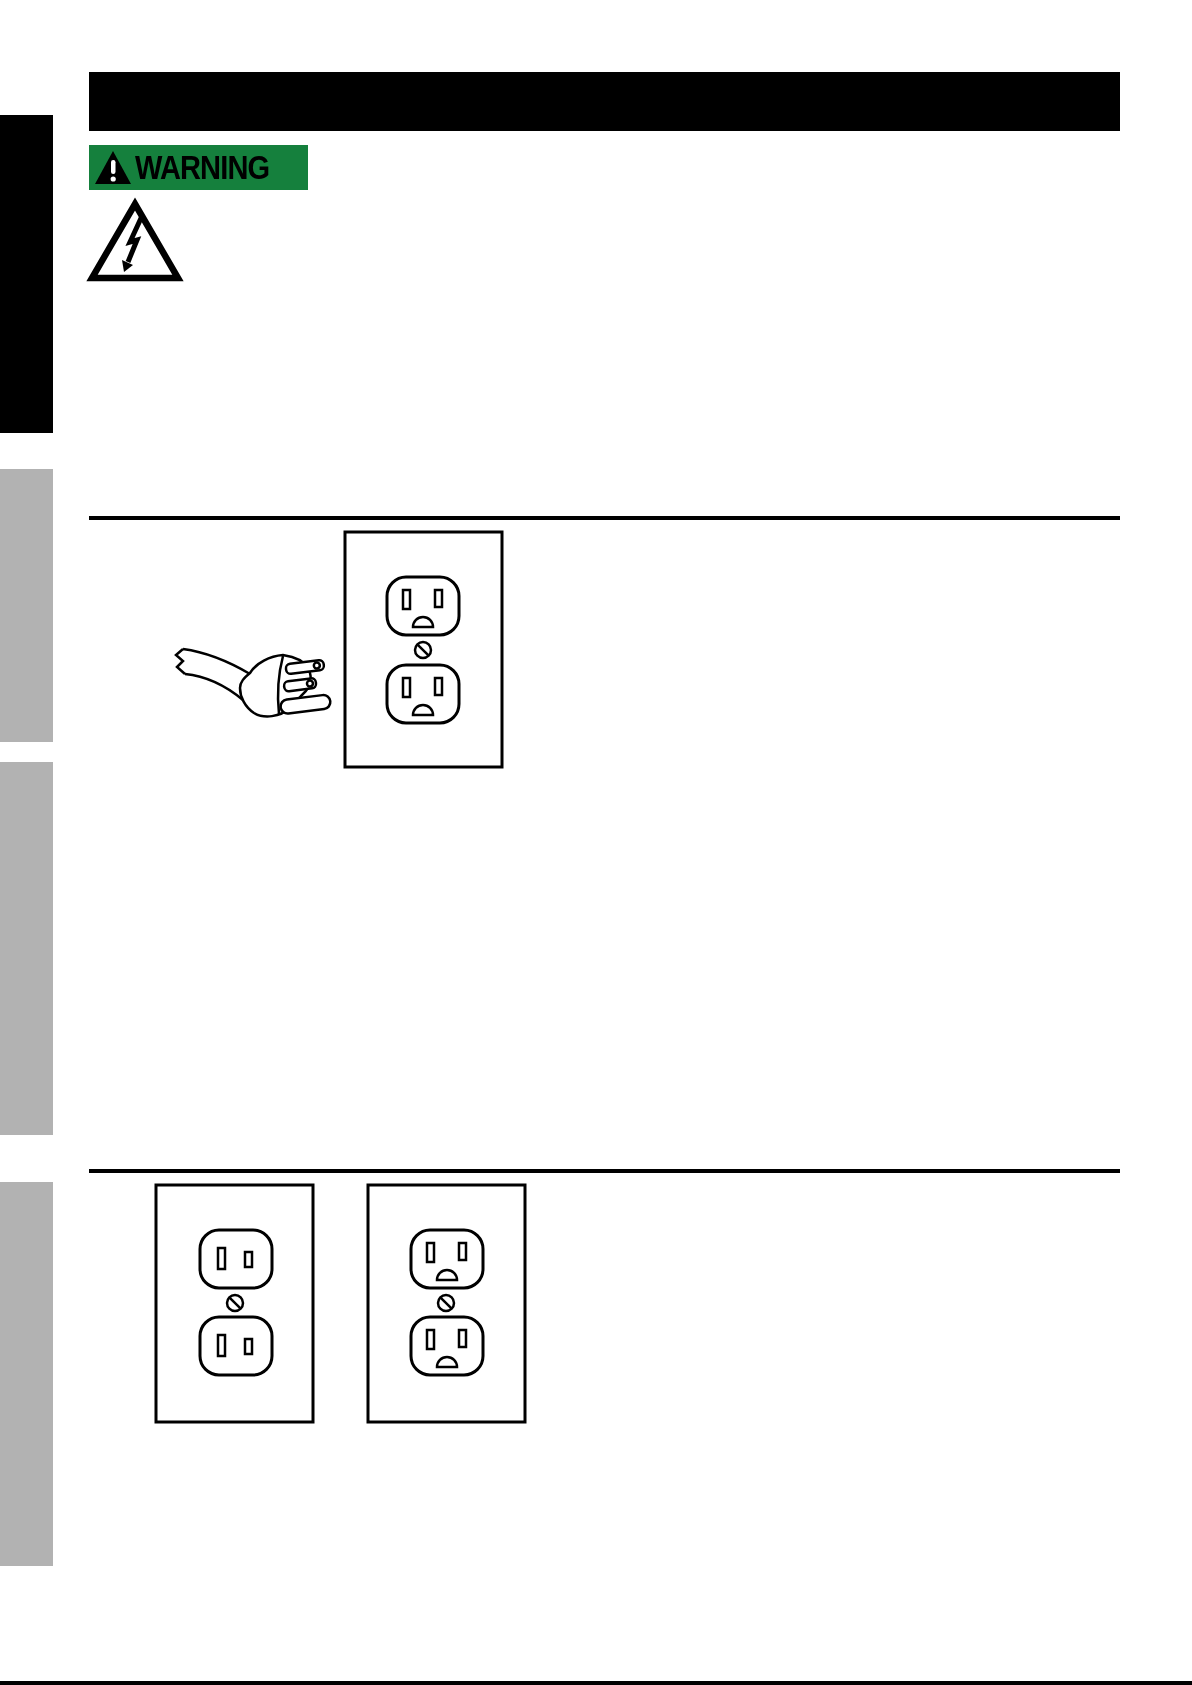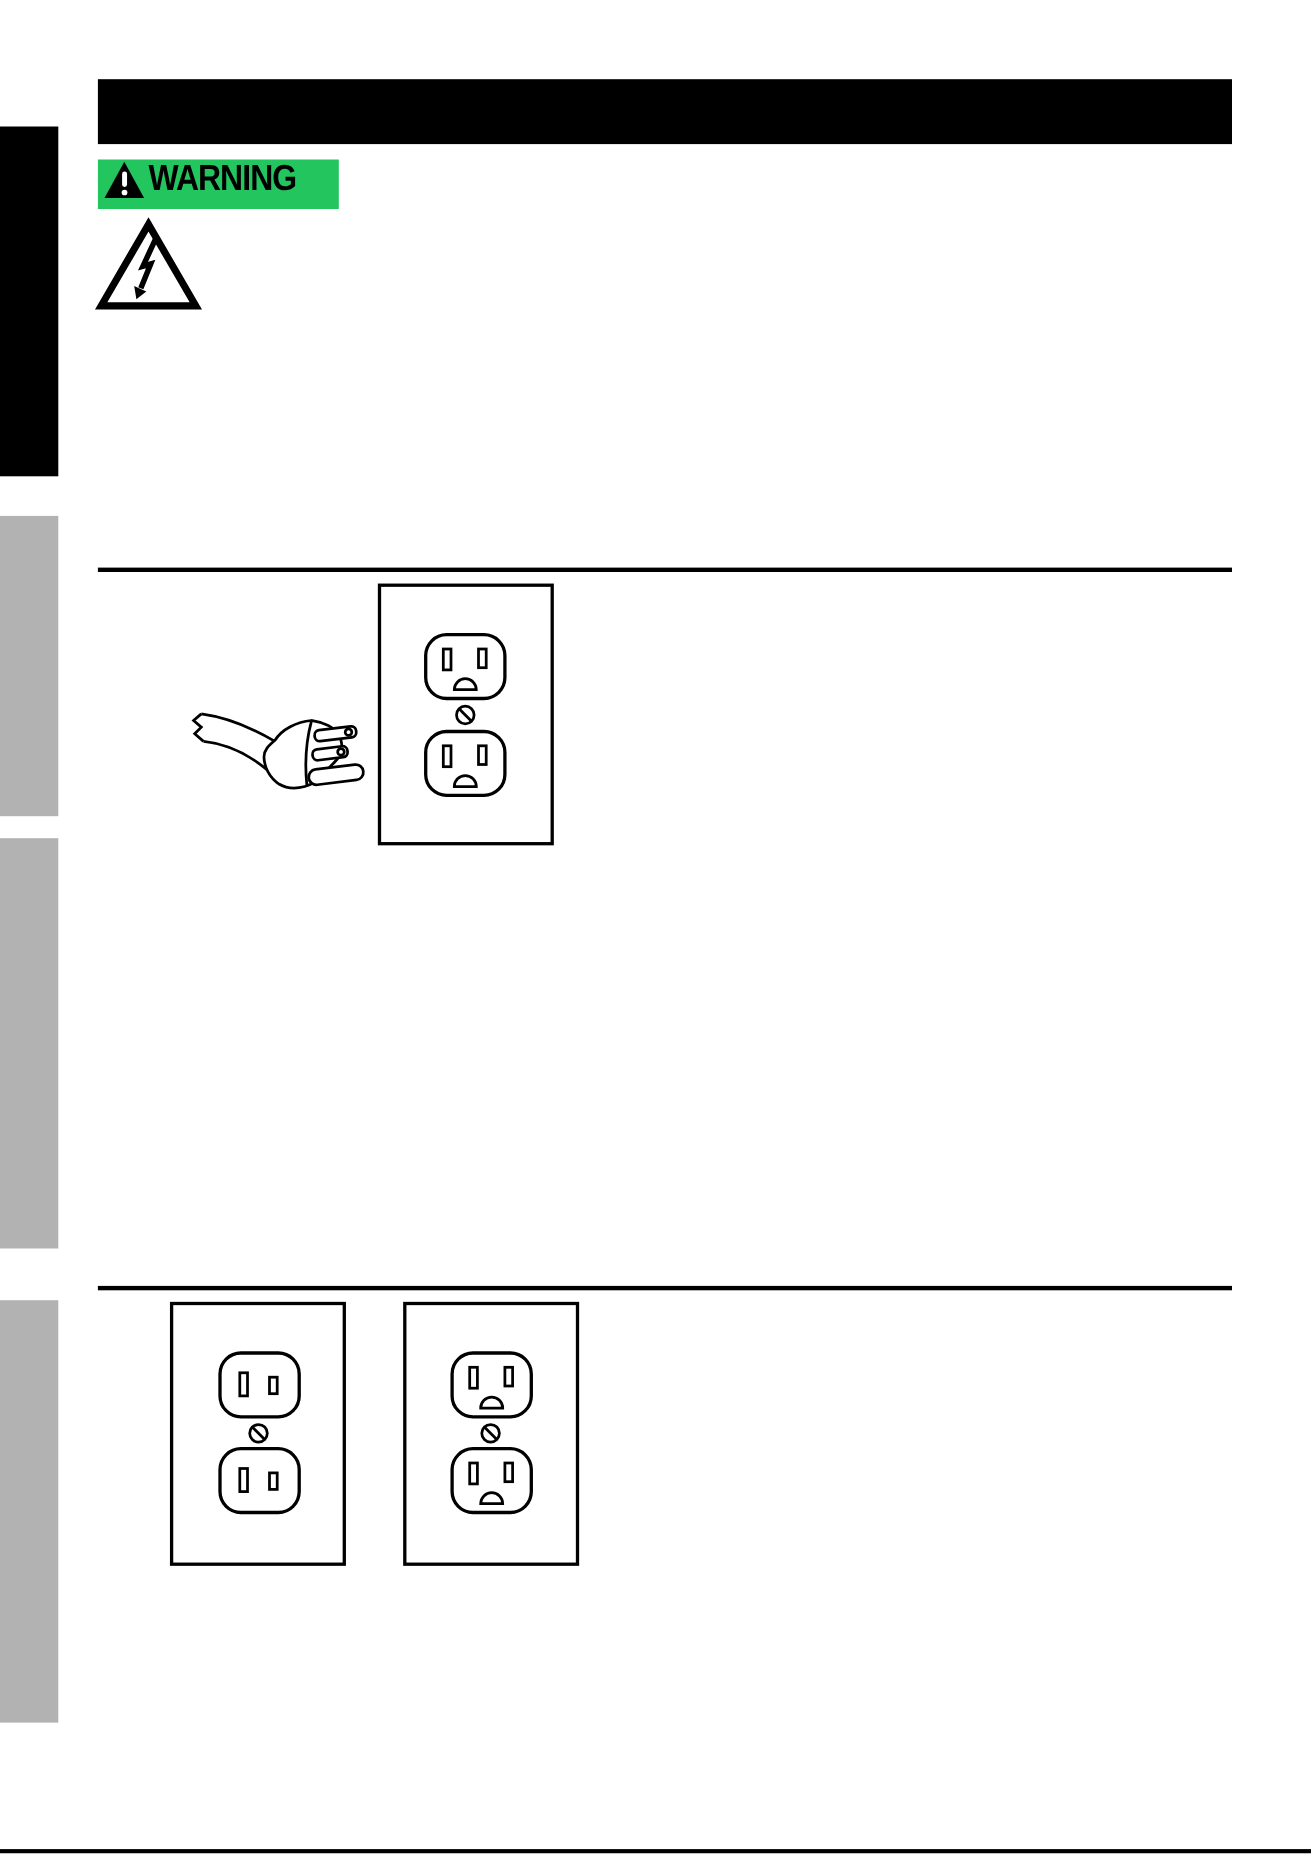--- a/index.html
+++ b/index.html
@@ -21,22 +21,22 @@
   .header-bar {
     left: 89px; top: 72px;
     width: 1031px; height: 59px;
     background: #000000;
   }
 
   
   .warning-badge {
     left: 89px; top: 145px;
     width: 219px; height: 45px;
-    background: #22c55e;
-    display: flex; 
+    background: #15803d;
+    display: flex; align-items: center;
     padding-left: 5px; box-sizing: border-box;
   }
   .warning-badge .tri { flex: 0 0 auto; display: block; }
   .warning-label {
     color: #000000;
     font-weight: bold;
     font-size: 33px;
     letter-spacing: -1px;
     transform: scaleX(0.88);
     transform-origin: left center;

